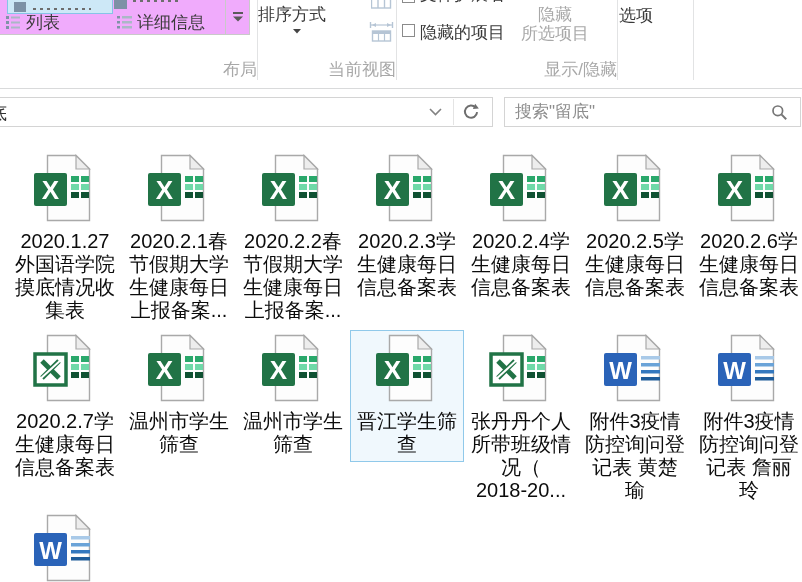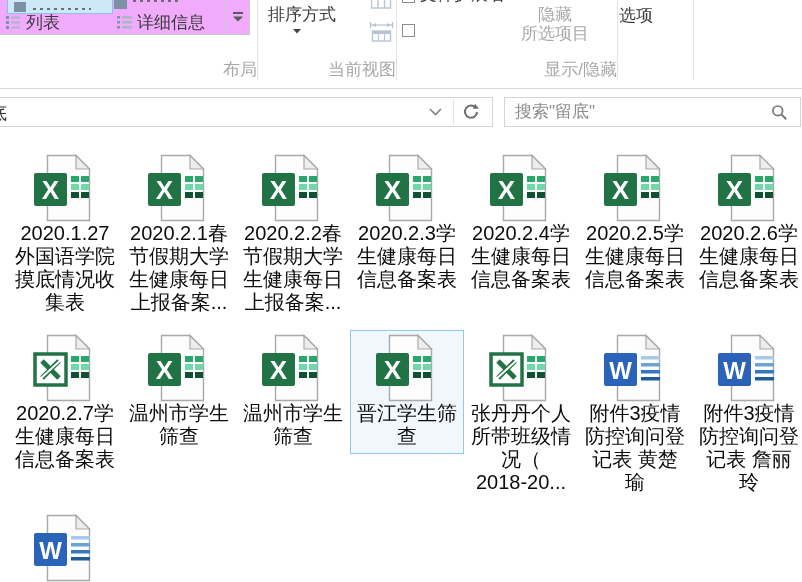--- a/index.html
+++ b/index.html
@@ -17,21 +17,21 @@
   .sel-sliver{position:absolute;left:7px;top:-5px;width:104px;height:17px;background:#cde8f7;
               border:1px solid #86c3e7;}
   .frag-icon{position:absolute;background:#7d91a6;}
   .frag-dash{position:absolute;height:2px;
      background:repeating-linear-gradient(90deg,#6d6d6d 0 3px,transparent 3px 7px);}
   .gal-item{position:absolute;top:12px;height:21px;display:flex;align-items:center;gap:5px;
             font-size:17px;color:#3a3a3a;}
   .more-btn{position:absolute;left:226px;top:0;width:23px;height:33px;display:flex;
             align-items:center;justify-content:center;}
   
-  #sortBtn{position:absolute;left:258px;top:3px;width:78px;text-align:right;font-size:17px;}
+  #sortBtn{position:absolute;left:258px;top:3px;width:78px;text-align:left;font-size:17px;}
   #sortBtn svg{display:block;margin:3px auto 0;}
   .gray-ic{position:absolute;}
   
   .cb{position:absolute;width:13px;height:13px;border:1px solid #8b8b8b;background:#fff;box-sizing:border-box;}
   .cb-label{position:absolute;font-size:17px;color:#3a3a3a;white-space:nowrap;}
   #hideSel{position:absolute;left:503px;top:5px;width:104px;text-align:center;font-size:17px;
            line-height:19px;color:#a8a8a8;white-space:pre-line;}
   #optBtn{position:absolute;left:619px;top:4px;width:74px;font-size:17px;color:#3a3a3a;}
   
   #addrBox{position:absolute;left:-6px;top:97px;width:499px;height:30px;background:#fff;
@@ -47,21 +47,21 @@
              border:1px solid #d4d4d4;background:#fff;font-size:17px;color:#333;
              padding:0 30px 0 10px;outline:none;font-family:inherit;}
   #searchBox::placeholder{color:#8d8d8d;opacity:1;}
   #searchIcon{position:absolute;left:771px;top:104px;pointer-events:none;}
   
   #grid{position:absolute;left:8px;top:150px;width:802px;display:flex;flex-wrap:wrap;}
   .cell{width:114px;height:180px;box-sizing:border-box;}
   .inner{box-sizing:border-box;width:114px;padding:3px 0 5px;border:1px solid transparent;}
   .inner.selected{border-color:#90c9ea;background:#f0f8fd;}
   .inner svg{display:block;margin:0 auto;}
-  .flabel{margin-top:0;font-size:20px;line-height:23px;text-align:center;
+  .flabel{margin-top:8px;font-size:20px;line-height:23px;text-align:center;
           white-space:pre-line;color:#0c0c0c;}
 </style>
 </head>
 <body>
 
 <div id="ribbon">
 
   <div id="gallery">
     <div class="sel-sliver">
       <div class="frag-icon" style="left:6px;top:6px;width:12px;height:10px;"></div>
@@ -132,20 +132,21 @@
     <rect x="3.5" y="9" width="18" height="3" fill="#b6c5d5"></rect>
     <line x1="9.5" y1="9" x2="9.5" y2="19" stroke="#b6c5d5" stroke-width="1.2"></line>
     <line x1="15.5" y1="9" x2="15.5" y2="19" stroke="#b6c5d5" stroke-width="1.2"></line>
   </svg>
 
   <div class="vdiv" style="left:396px;"></div>
 
   <div class="cb" style="left:402px;top:-10px;"></div>
   <span class="cb-label" style="left:420px;top:-17px;">文件扩展名</span>
   <div class="cb" style="left:402px;top:24px;"></div>
+  <span class="cb-label" style="left:420px;top:21px;">隐藏的项目</span>
   <div id="hideSel">隐藏
 所选项目</div>
 
   <div class="vdiv" style="left:617px;"></div>
   <div id="optBtn">选项</div>
   <div class="vdiv" style="left:693px;"></div>
 
   <div class="group-label" style="left:0;width:257px;">布局</div>
   <div class="group-label" style="left:397px;width:220px;">显示/隐藏</div>
   <div class="group-label" style="left:258px;width:138px;">当前视图</div>

